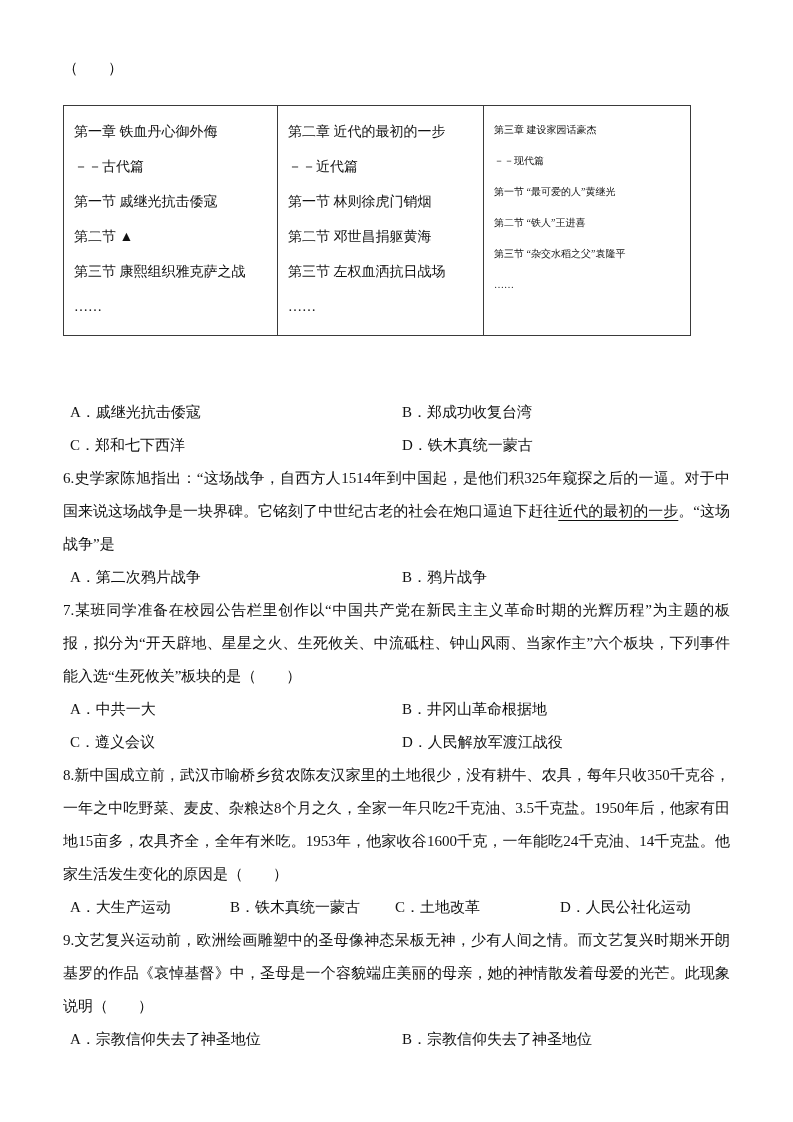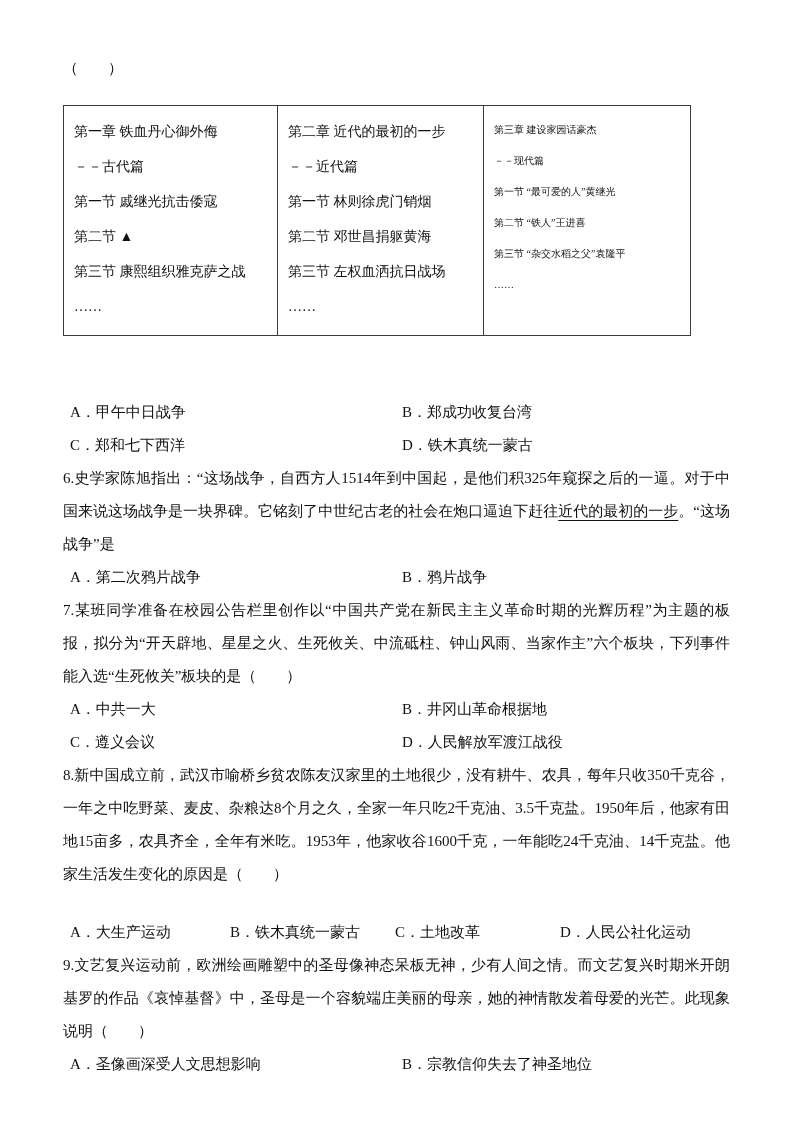--- a/index.html
+++ b/index.html
@@ -18,21 +18,21 @@
   }
   .chapter-table td {
     border: 1px solid #3a3a3a; vertical-align: top;
     padding: 8px 10px; font-size: 14px; line-height: 35px;
     height: 230px;
   }
   .chapter-table td.c3 { font-size: 10px; line-height: 31px; }
   .chapter-table p { margin: 0; }
   .opts { display: grid; line-height: 33px; }
   .opts-2 { grid-template-columns: 332px 1fr; }
-  .opts-4 { grid-template-columns: 160px 165px 165px 1fr; margin-top: 25px; }
+  .opts-4 { grid-template-columns: 160px 165px 165px 1fr; }
   .opt { padding-left: 7px; white-space: nowrap; overflow: hidden; }
   .q5-opts { margin-top: 60px; }
   .stem { margin: 0; line-height: 33px; text-align: justify; }
   .u { text-decoration: underline; text-underline-offset: 4px; }
 </style>
 </head>
 <body>
 
 <div class="content">
 
@@ -68,21 +68,21 @@
         <p>第一节 “最可爱的人”黄继光</p>
         <p>第二节 “铁人”王进喜</p>
         <p>第三节 “杂交水稻之父”袁隆平</p>
         <p>……</p>
       </td>
     </tr>
   </tbody>
     </table>
 
   <div class="opts opts-2 q5-opts">
-    <span class="opt">A．甲午中日战争</span>
+    <span class="opt">A．戚继光抗击倭寇</span>
     <span class="opt">B．郑成功收复台湾</span>
     <span class="opt">C．郑和七下西洋</span>
     <span class="opt">D．铁木真统一蒙古</span>
   </div>
 
   <div>
     <p class="stem"><span>6.史学家陈旭指出：“这场战争，自西方人1514年到中国起，是他们积325年窥探之后的一逼。对于中国来说这场战争是一块界碑。它铭刻了中世纪古老的社会在炮口逼迫下赶往</span><span class="u">近代的最初的一步</span><span>。“这场战争”是</span></p>
     <div class="opts opts-2">
       <span class="opt">A．第二次鸦片战争</span>
       <span class="opt">B．鸦片战争</span>
@@ -105,18 +105,18 @@
       <span class="opt">A．大生产运动</span>
       <span class="opt">B．铁木真统一蒙古</span>
       <span class="opt">C．土地改革</span>
       <span class="opt">D．人民公社化运动</span>
     </div>
   </div>
 
   <div>
     <p class="stem">9.文艺复兴运动前，欧洲绘画雕塑中的圣母像神态呆板无神，少有人间之情。而文艺复兴时期米开朗基罗的作品《哀悼基督》中，圣母是一个容貌端庄美丽的母亲，她的神情散发着母爱的光芒。此现象说明（　　）</p>
     <div class="opts opts-2">
-      <span class="opt">A．圣像画深受人文思想影响</span>
+      <span class="opt">A．宗教信仰失去了神圣地位</span>
       <span class="opt">B．宗教信仰失去了神圣地位</span>
     </div>
   </div>
 
 </div>
 
 </body></html>

